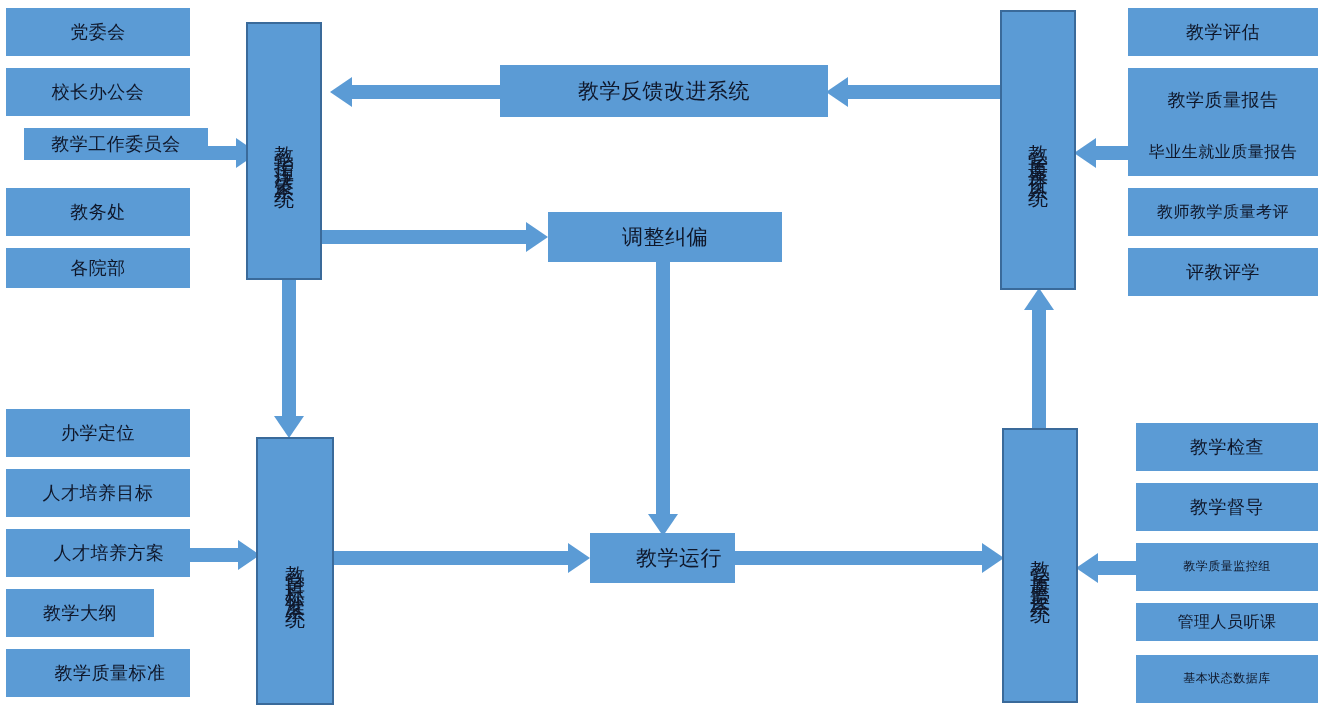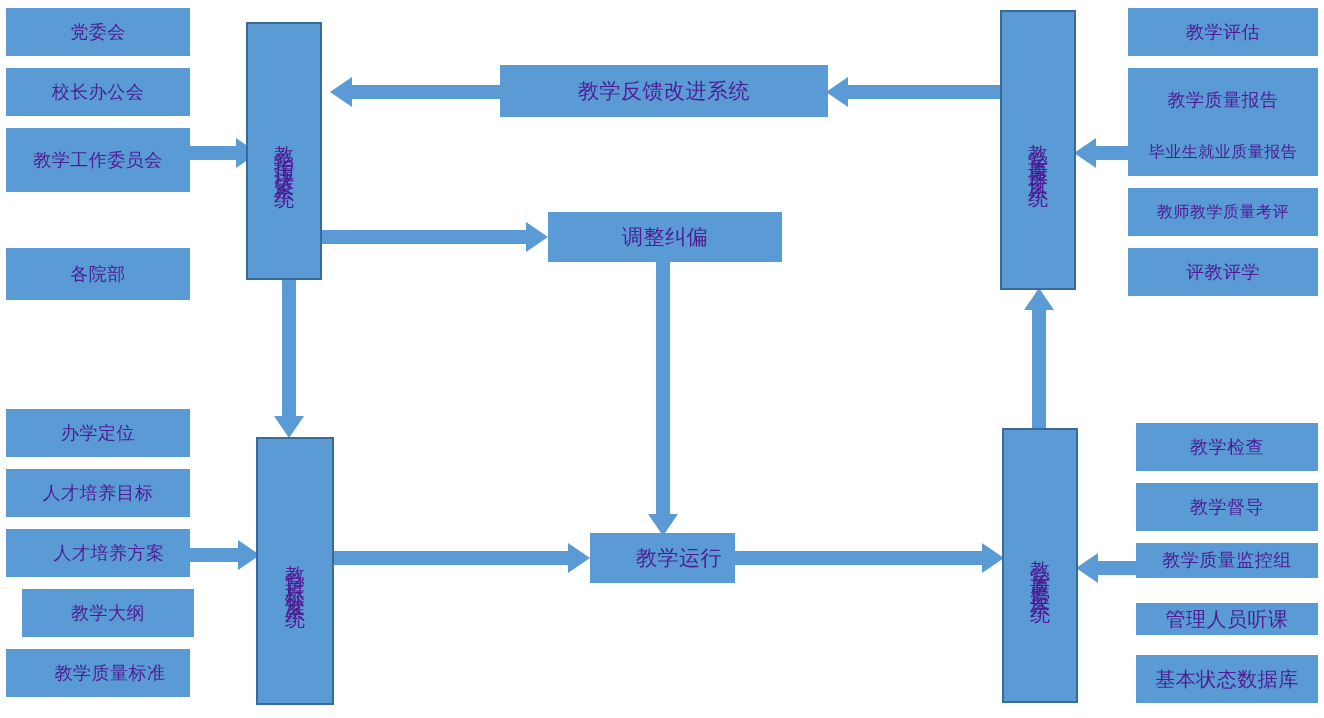--- a/index.html
+++ b/index.html
@@ -14,21 +14,21 @@
     position: relative;
     width: 1324px;
     height: 718px;
     background: #ffffff;
     overflow: hidden;
   }
   
   .node {
     position: absolute;
     background: #5B9BD5;
-    color: #4c1d95;
+    color: #0f172a;
     display: flex;
     align-items: center;
     justify-content: center;
     text-align: center;
     box-sizing: border-box;
     font-size: 18px;
     line-height: 1.15;
     letter-spacing: 0.5px;
     z-index: 3;
   }
@@ -84,40 +84,41 @@
     border-bottom: 22px solid #5B9BD5;
   }
 </style>
 </head>
 <body>
 
 <div id="canvas">
 
   <div class="node chip" style="left:6px; top:8px; width:184px; height:48px;">党委会</div>
   <div class="node chip" style="left:6px; top:68px; width:184px; height:48px;">校长办公会</div>
-  <div class="node chip" style="left:6px; top:128px; width:184px; height:64px;">教学工作委员会</div>
-  <div class="node chip" style="left:6px; top:248px; width:184px; height:52px;">各院部</div>
+  <div class="node chip" style="left:24px; top:128px; width:184px; height:32px;">教学工作委员会</div>
+  <div class="node chip" style="left:6px; top:188px; width:184px; height:48px;">教务处</div>
+  <div class="node chip" style="left:6px; top:248px; width:184px; height:40px;">各院部</div>
 
   <div class="node chip" style="left:6px; top:409px; width:184px; height:48px;">办学定位</div>
   <div class="node chip" style="left:6px; top:469px; width:184px; height:48px;">人才培养目标</div>
   <div class="node chip" style="left:6px; top:529px; width:184px; height:48px;padding-left:22px;">人才培养方案</div>
-  <div class="node chip" style="left:6px; top:589px; width:172px; height:48px;margin-left:16px;">教学大纲</div>
+  <div class="node chip" style="left:6px; top:589px; width:148px; height:48px;">教学大纲</div>
   <div class="node chip" style="left:6px; top:649px; width:184px; height:48px;padding-left:24px;">教学质量标准</div>
 
   <div class="node chip" style="left:1128px; top:8px; width:190px; height:48px;">教学评估</div>
   <div class="node chip" style="left:1128px; top:68px; width:190px; height:64px;">教学质量报告</div>
   <div class="node chip" style="left:1128px; top:128px; width:190px; height:48px; font-size:16px;">毕业生就业质量报告</div>
   <div class="node chip" style="left:1128px; top:188px; width:190px; height:48px; font-size:16px;">教师教学质量考评</div>
   <div class="node chip" style="left:1128px; top:248px; width:190px; height:48px;">评教评学</div>
 
   <div class="node chip" style="left:1136px; top:483px; width:182px; height:48px;">教学督导</div>
   <div class="node chip" style="left:1136px; top:423px; width:182px; height:48px;">教学检查</div>
-  <div class="node chip" style="left:1136px; top:543px; width:182px; height:35px; font-size:18px;">教学质量监控组</div>
-  <div class="node chip" style="left:1136px; top:603px; width:182px; height:32px; font-size:20px;">管理人员听课</div>
-  <div class="node chip" style="left:1136px; top:655px; width:182px; height:48px; font-size:20px;">基本状态数据库</div>
+  <div class="node chip" style="left:1136px; top:543px; width:182px; height:48px; font-size:12px;">教学质量监控组</div>
+  <div class="node chip" style="left:1136px; top:603px; width:182px; height:38px; font-size:16px;">管理人员听课</div>
+  <div class="node chip" style="left:1136px; top:655px; width:182px; height:48px; font-size:12px;">基本状态数据库</div>
 
   <div class="arrow" style="left:190px; top:138px; width:70px; height:30px;">
     <div class="shaft" style="left:0; top:8px; width:48px; height:14px;"></div>
     <div class="head right" style="left:46px; top:0;"></div>
   </div>
 
   <div class="arrow" style="left:330px; top:77px; width:172px; height:30px;">
     <div class="shaft" style="left:22px; top:8px; width:150px; height:14px;"></div>
     <div class="head left" style="left:0; top:0;"></div>
   </div>

